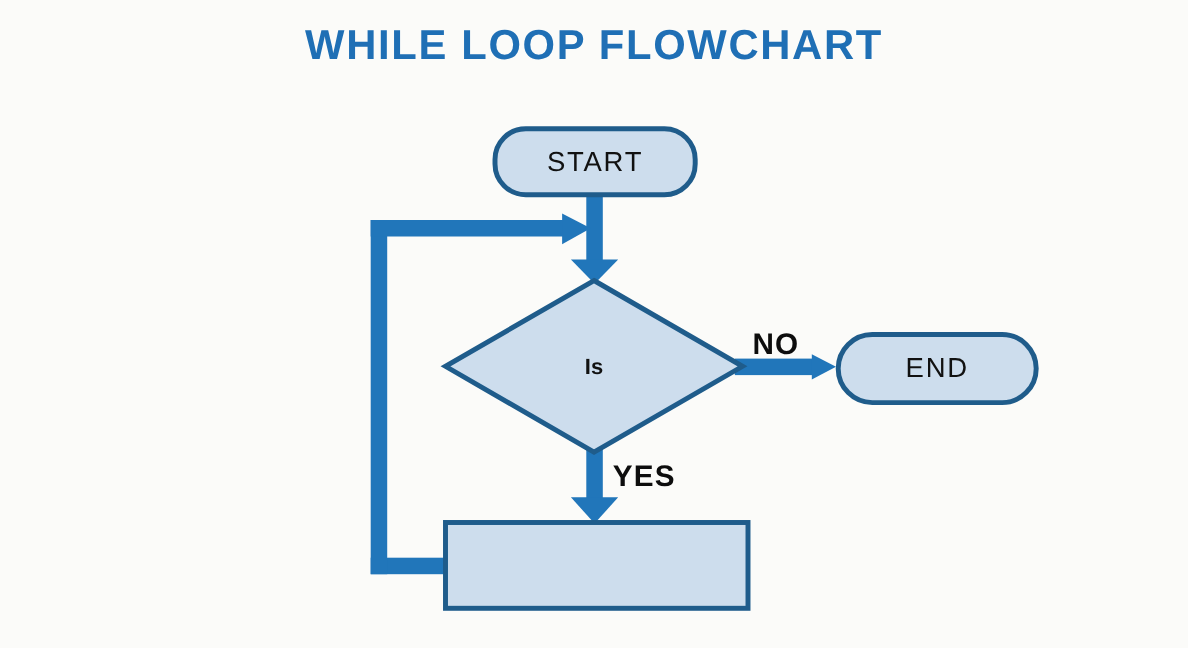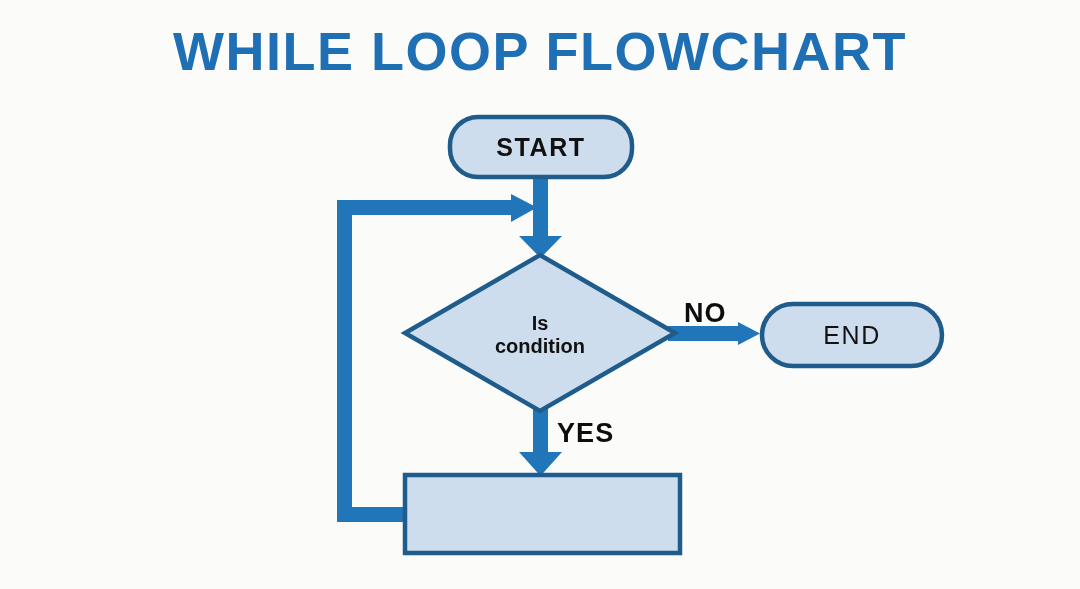--- a/index.html
+++ b/index.html
@@ -20,21 +20,21 @@
     height: 589px;
     background: #fbfbf9;
   }
   
   #title {
     position: absolute;
     left: 0;
     top: 22px;
     width: 1080px;
     text-align: center;
-    font-size: 54px;
+    font-size: 38px;
     font-weight: bold;
     letter-spacing: 1.5px;
     color: #1f6fb5;
     line-height: 1.08;
     white-space: nowrap;
   }
   
   #diagram {
     position: absolute;
     left: 0;
@@ -47,21 +47,21 @@
     position: absolute;
     display: flex;
     align-items: center;
     justify-content: center;
     text-align: center;
     color: #111111;
     pointer-events: none;
   }
   #start-label {
     left: 450px; top: 117px; width: 182px; height: 60px;
-    font-size: 25px; font-weight: bold; letter-spacing: 1.6px;
+    font-size: 25px; font-weight: normal; letter-spacing: 1.6px;
   }
   #end-label {
     left: 762px; top: 304px; width: 180px; height: 62px;
     font-size: 25px; font-weight: normal; letter-spacing: 1.6px;
   }
   #decision-label {
     left: 440px; top: 283px; width: 200px; height: 104px;
     font-size: 20px; font-weight: bold; line-height: 1.16;
   }
   #process-label {
@@ -131,21 +131,20 @@
       <rect x="405" y="475" width="275" height="78" fill="#cddded" stroke="#1f5c8b" stroke-width="4.5"></rect>
     </g>
 
   </svg>
 
   <div class="node-label" id="start-label">START</div>
 
   <div class="node-label" id="decision-label">
     <div>
       <div>Is</div>
-      <div>condition</div>
     </div>
   </div>
 
   <div class="node-label" id="end-label">END</div>
 
 
   <div class="edge-label" id="label-no">NO</div>
 
   <div class="edge-label" id="label-yes">YES</div>
 

